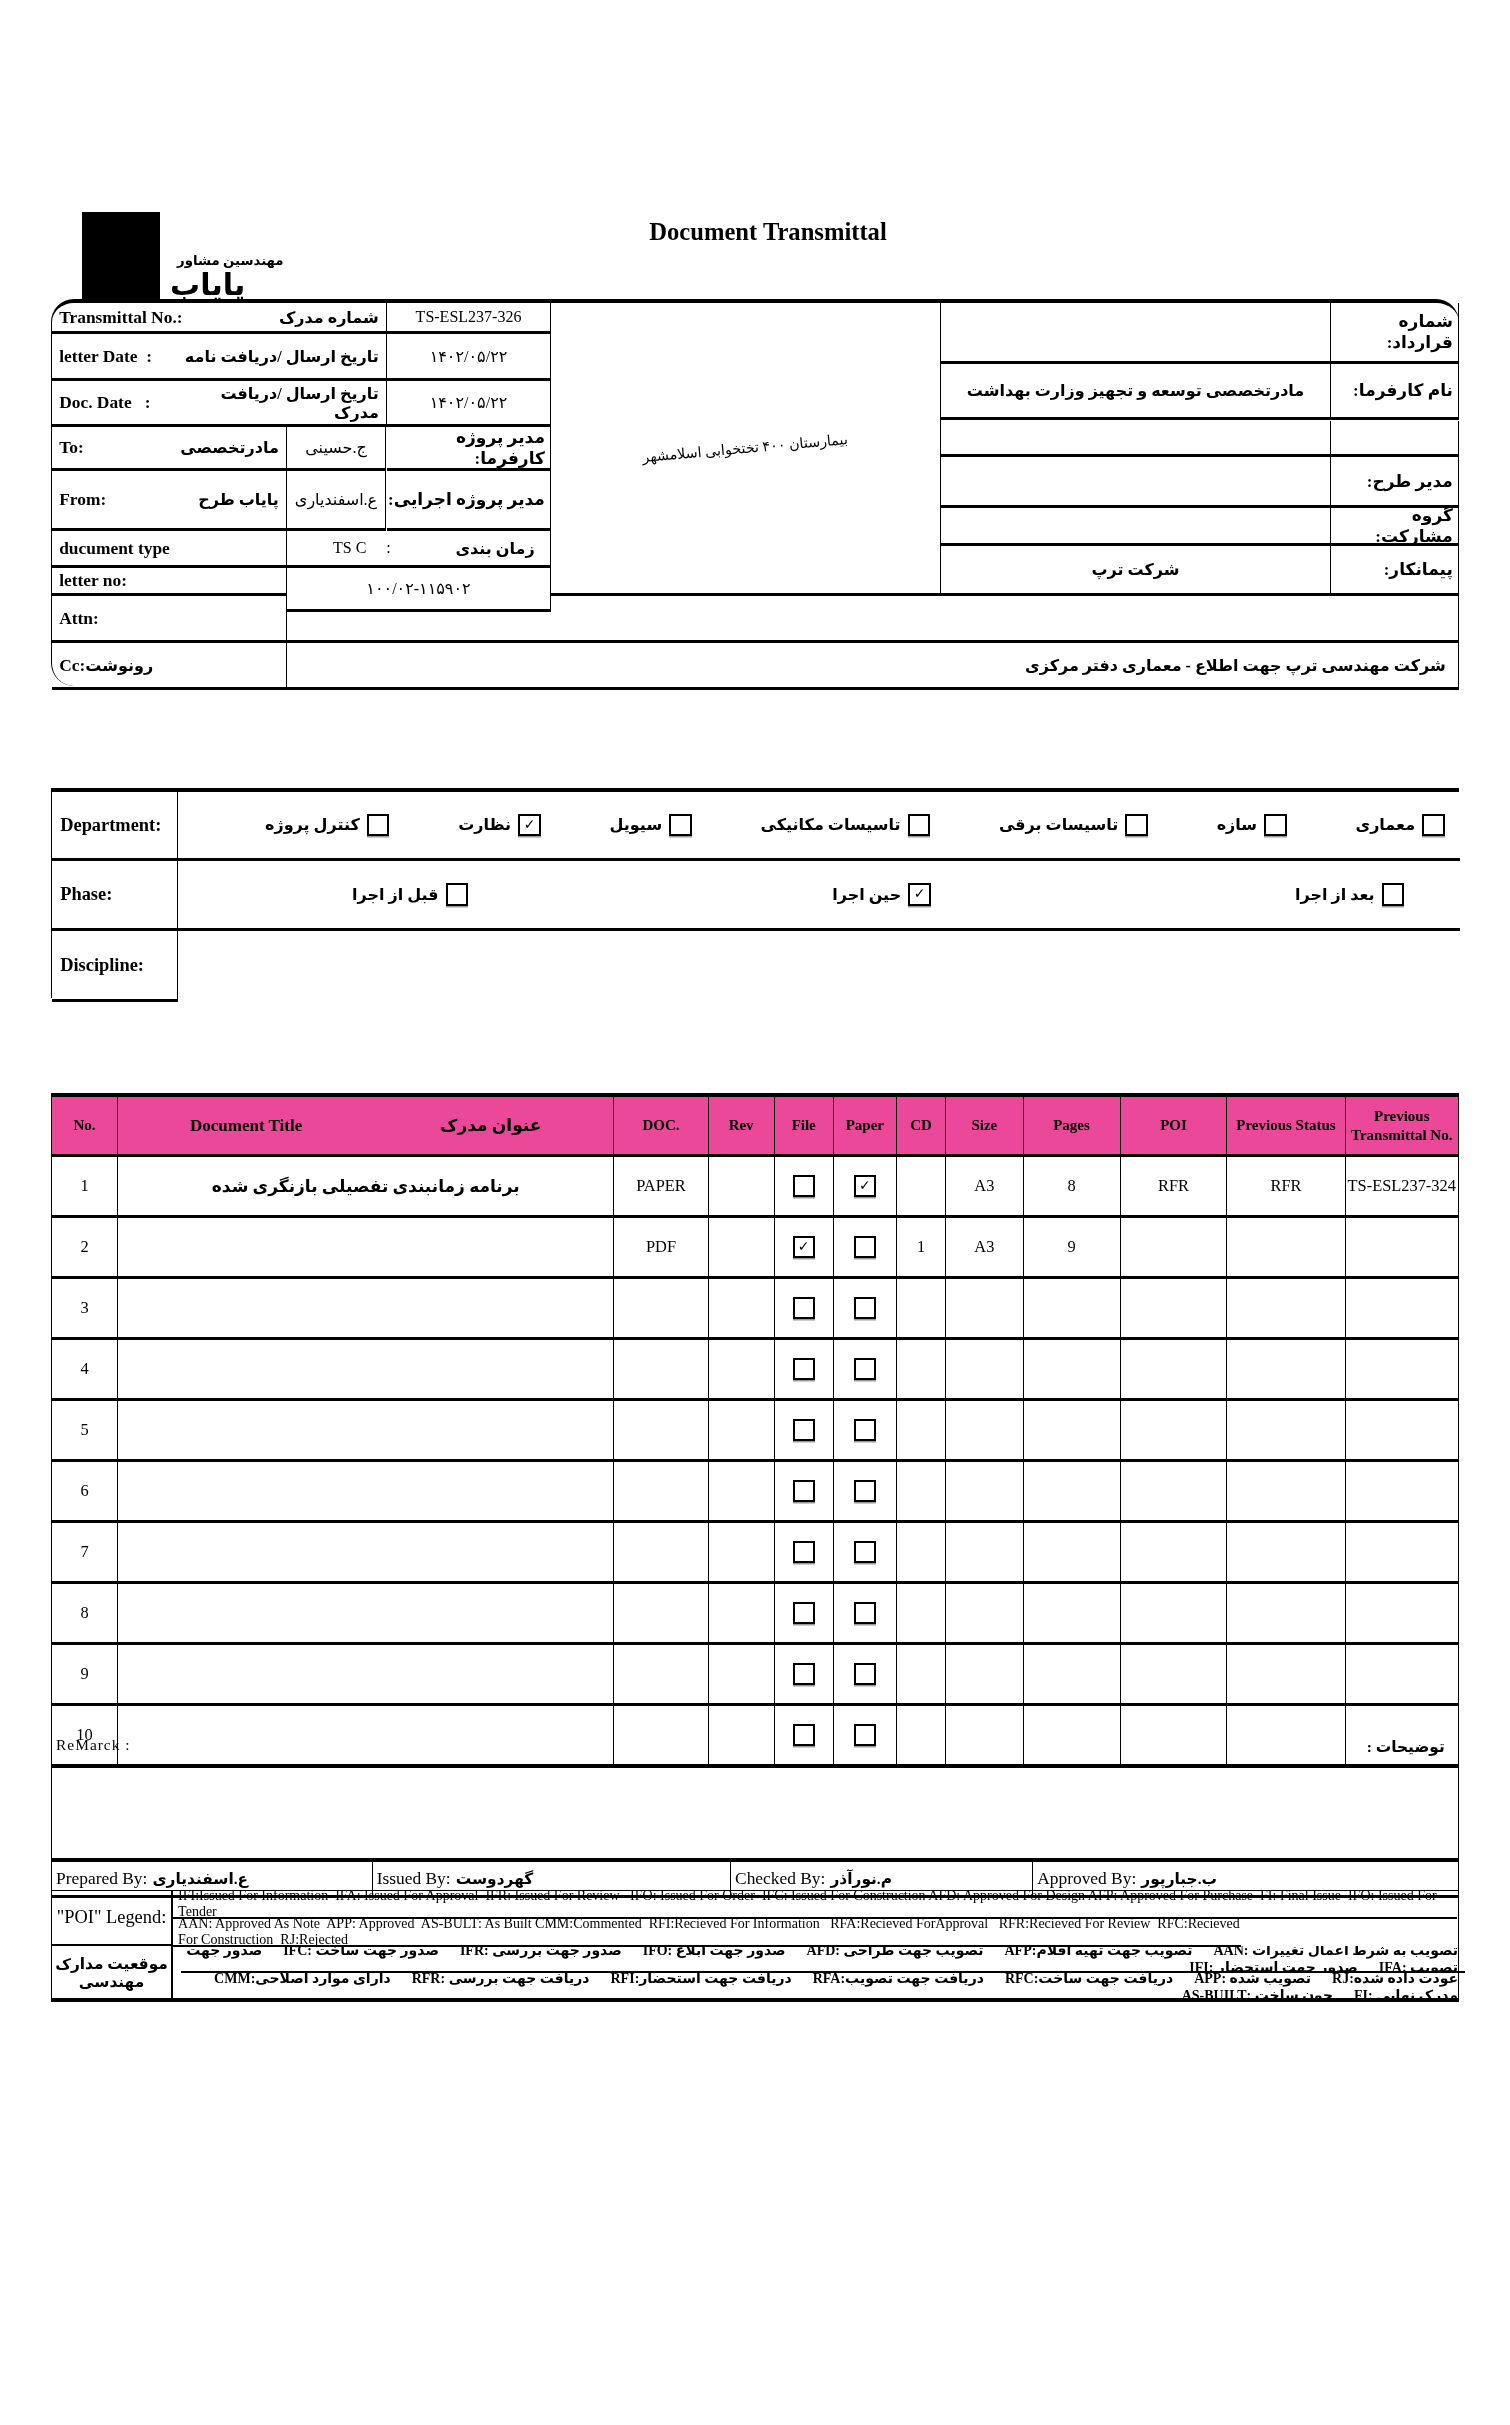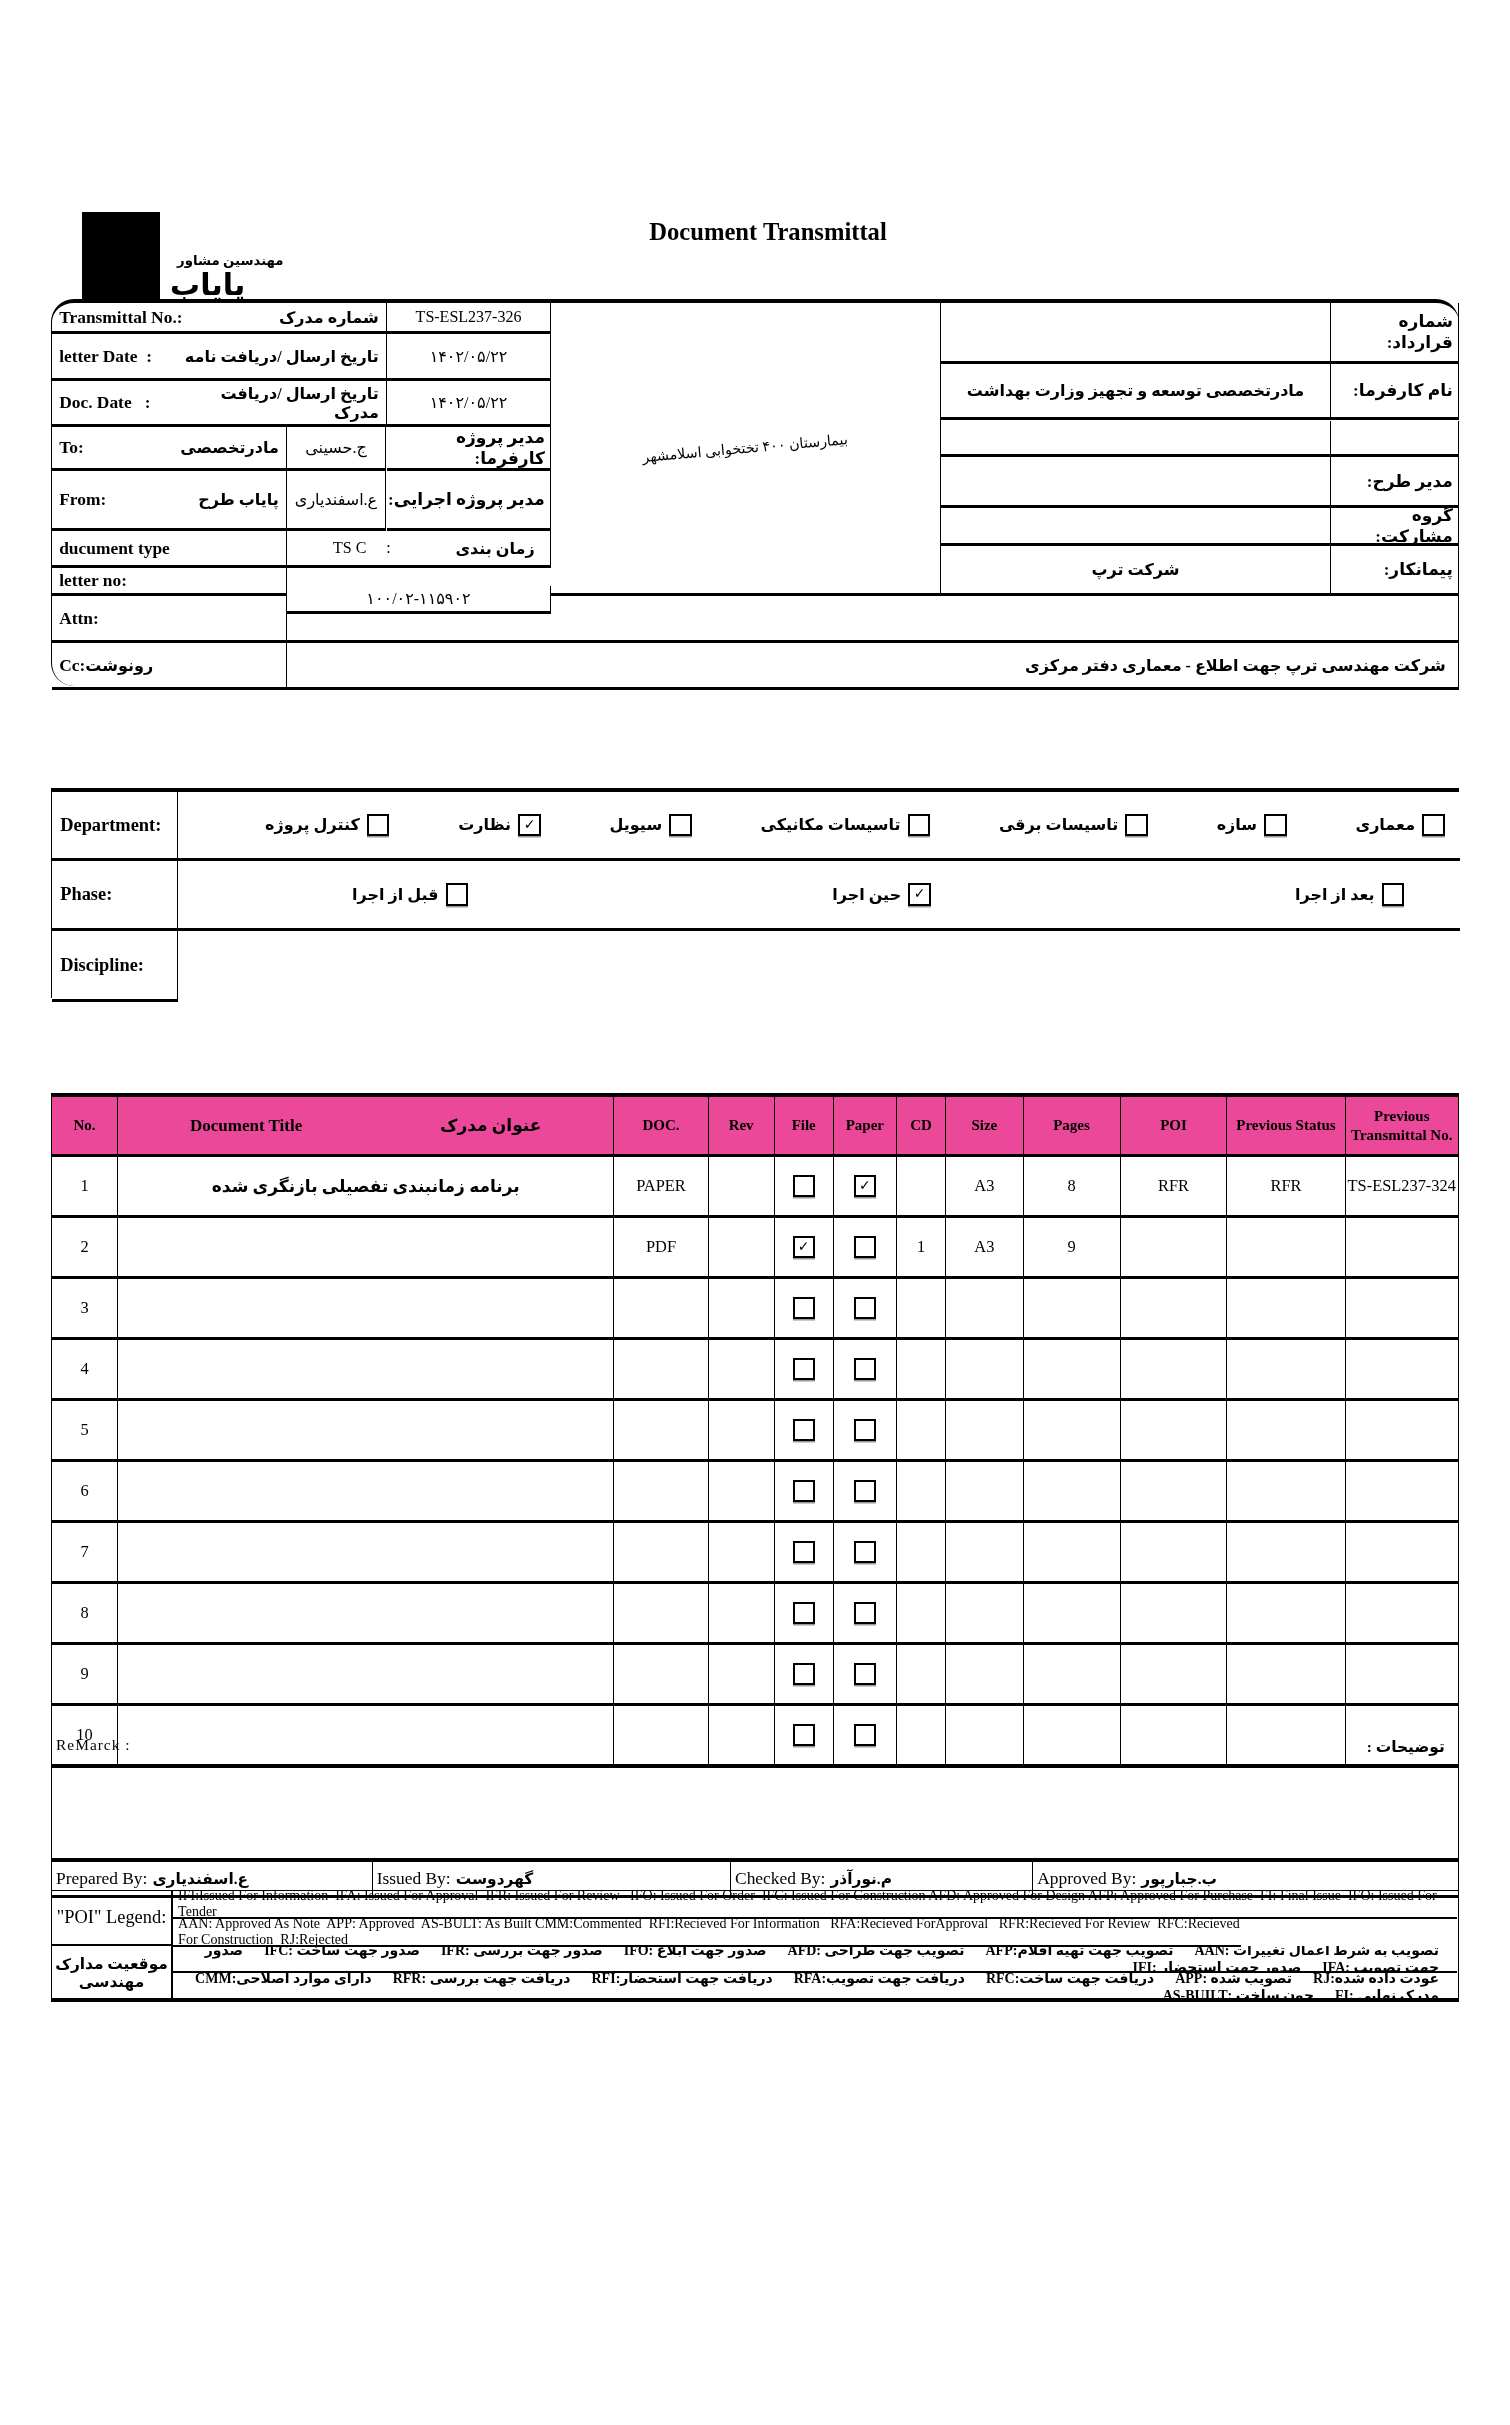--- a/index.html
+++ b/index.html
@@ -80,21 +80,21 @@
   .sig .sname{font-size:15.4px;font-weight:bold;direction:rtl;}
 
   
   .legend{position:absolute;left:51px;top:1890px;width:1408px;height:112px;box-sizing:border-box;
     border:1.5px solid #000;border-bottom-width:4.6px;}
   .lg-cell{position:absolute;box-sizing:border-box;display:flex;align-items:center;overflow:hidden;}
   .lg-lbl{border-right:2px solid #000;justify-content:center;text-align:center;}
   .lg-poi{font-size:18.4px;}
   .lg-fa-lbl{font-size:15.4px;font-weight:bold;direction:rtl;}
   .lg-line{font-size:14px;padding-left:5.1px;white-space:pre-wrap;border-bottom:2.6px solid #000;}
-  .lg-line.rtl{direction:rtl;padding-right:18px;justify-content:flex-start;font-size:14px;font-weight:bold;}
+  .lg-line.rtl{direction:rtl;padding-right:7px;justify-content:flex-start;font-size:14px;font-weight:bold;margin-left:8px;}
   .nb{border-bottom:none !important;}
 </style>
 </head>
 <body>
 
 <div class="page">
 
   <div class="logo-mark"></div>
   <div class="logo-text">
     <div class="logo-fa-small">مهندسین مشاور</div>
@@ -143,21 +143,21 @@
       <span class="en">ducument type</span>
     </div>
     <div class="hc" style="left:235px;top:228px;width:264px;height:37px;justify-content:space-between;padding:0 15.4px 0 46px;">
       <span class="val" style="white-space:pre;">TS C     :</span>
       <span class="fa">زمان بندی</span>
     </div>
 
     <div class="hc lbl" style="left:0;top:265px;width:235px;height:28px;">
       <span class="en">letter no:</span>
     </div>
-    <div class="hc val ltr" style="left:235px;top:265px;width:264px;height:28px;margin-top:18px;">۱۰۰/۰۲-۱۱۵۹۰۲</div>
+    <div class="hc val ltr" style="left:235px;top:265px;width:264px;height:44px;">۱۰۰/۰۲-۱۱۵۹۰۲</div>
 
     <div class="hc" style="left:499px;top:0;width:390px;height:293px;">
       <span class="hospital">بیمارستان ۴۰۰ تختخوابی اسلامشهر</span>
     </div>
 
     <div class="hc" style="left:889px;top:0;width:390px;height:61px;"></div>
     <div class="hc rt-lbl" style="left:1279px;top:0;width:128px;height:61px;">شماره قرارداد:</div>
 
     <div class="hc val rtl" style="left:889px;top:61px;width:390px;height:56px;font-weight:bold;">مادرتخصصی توسعه و تجهیز وزارت بهداشت</div>
     <div class="hc rt-lbl" style="left:1279px;top:61px;width:128px;height:56px;">نام کارفرما:</div>

